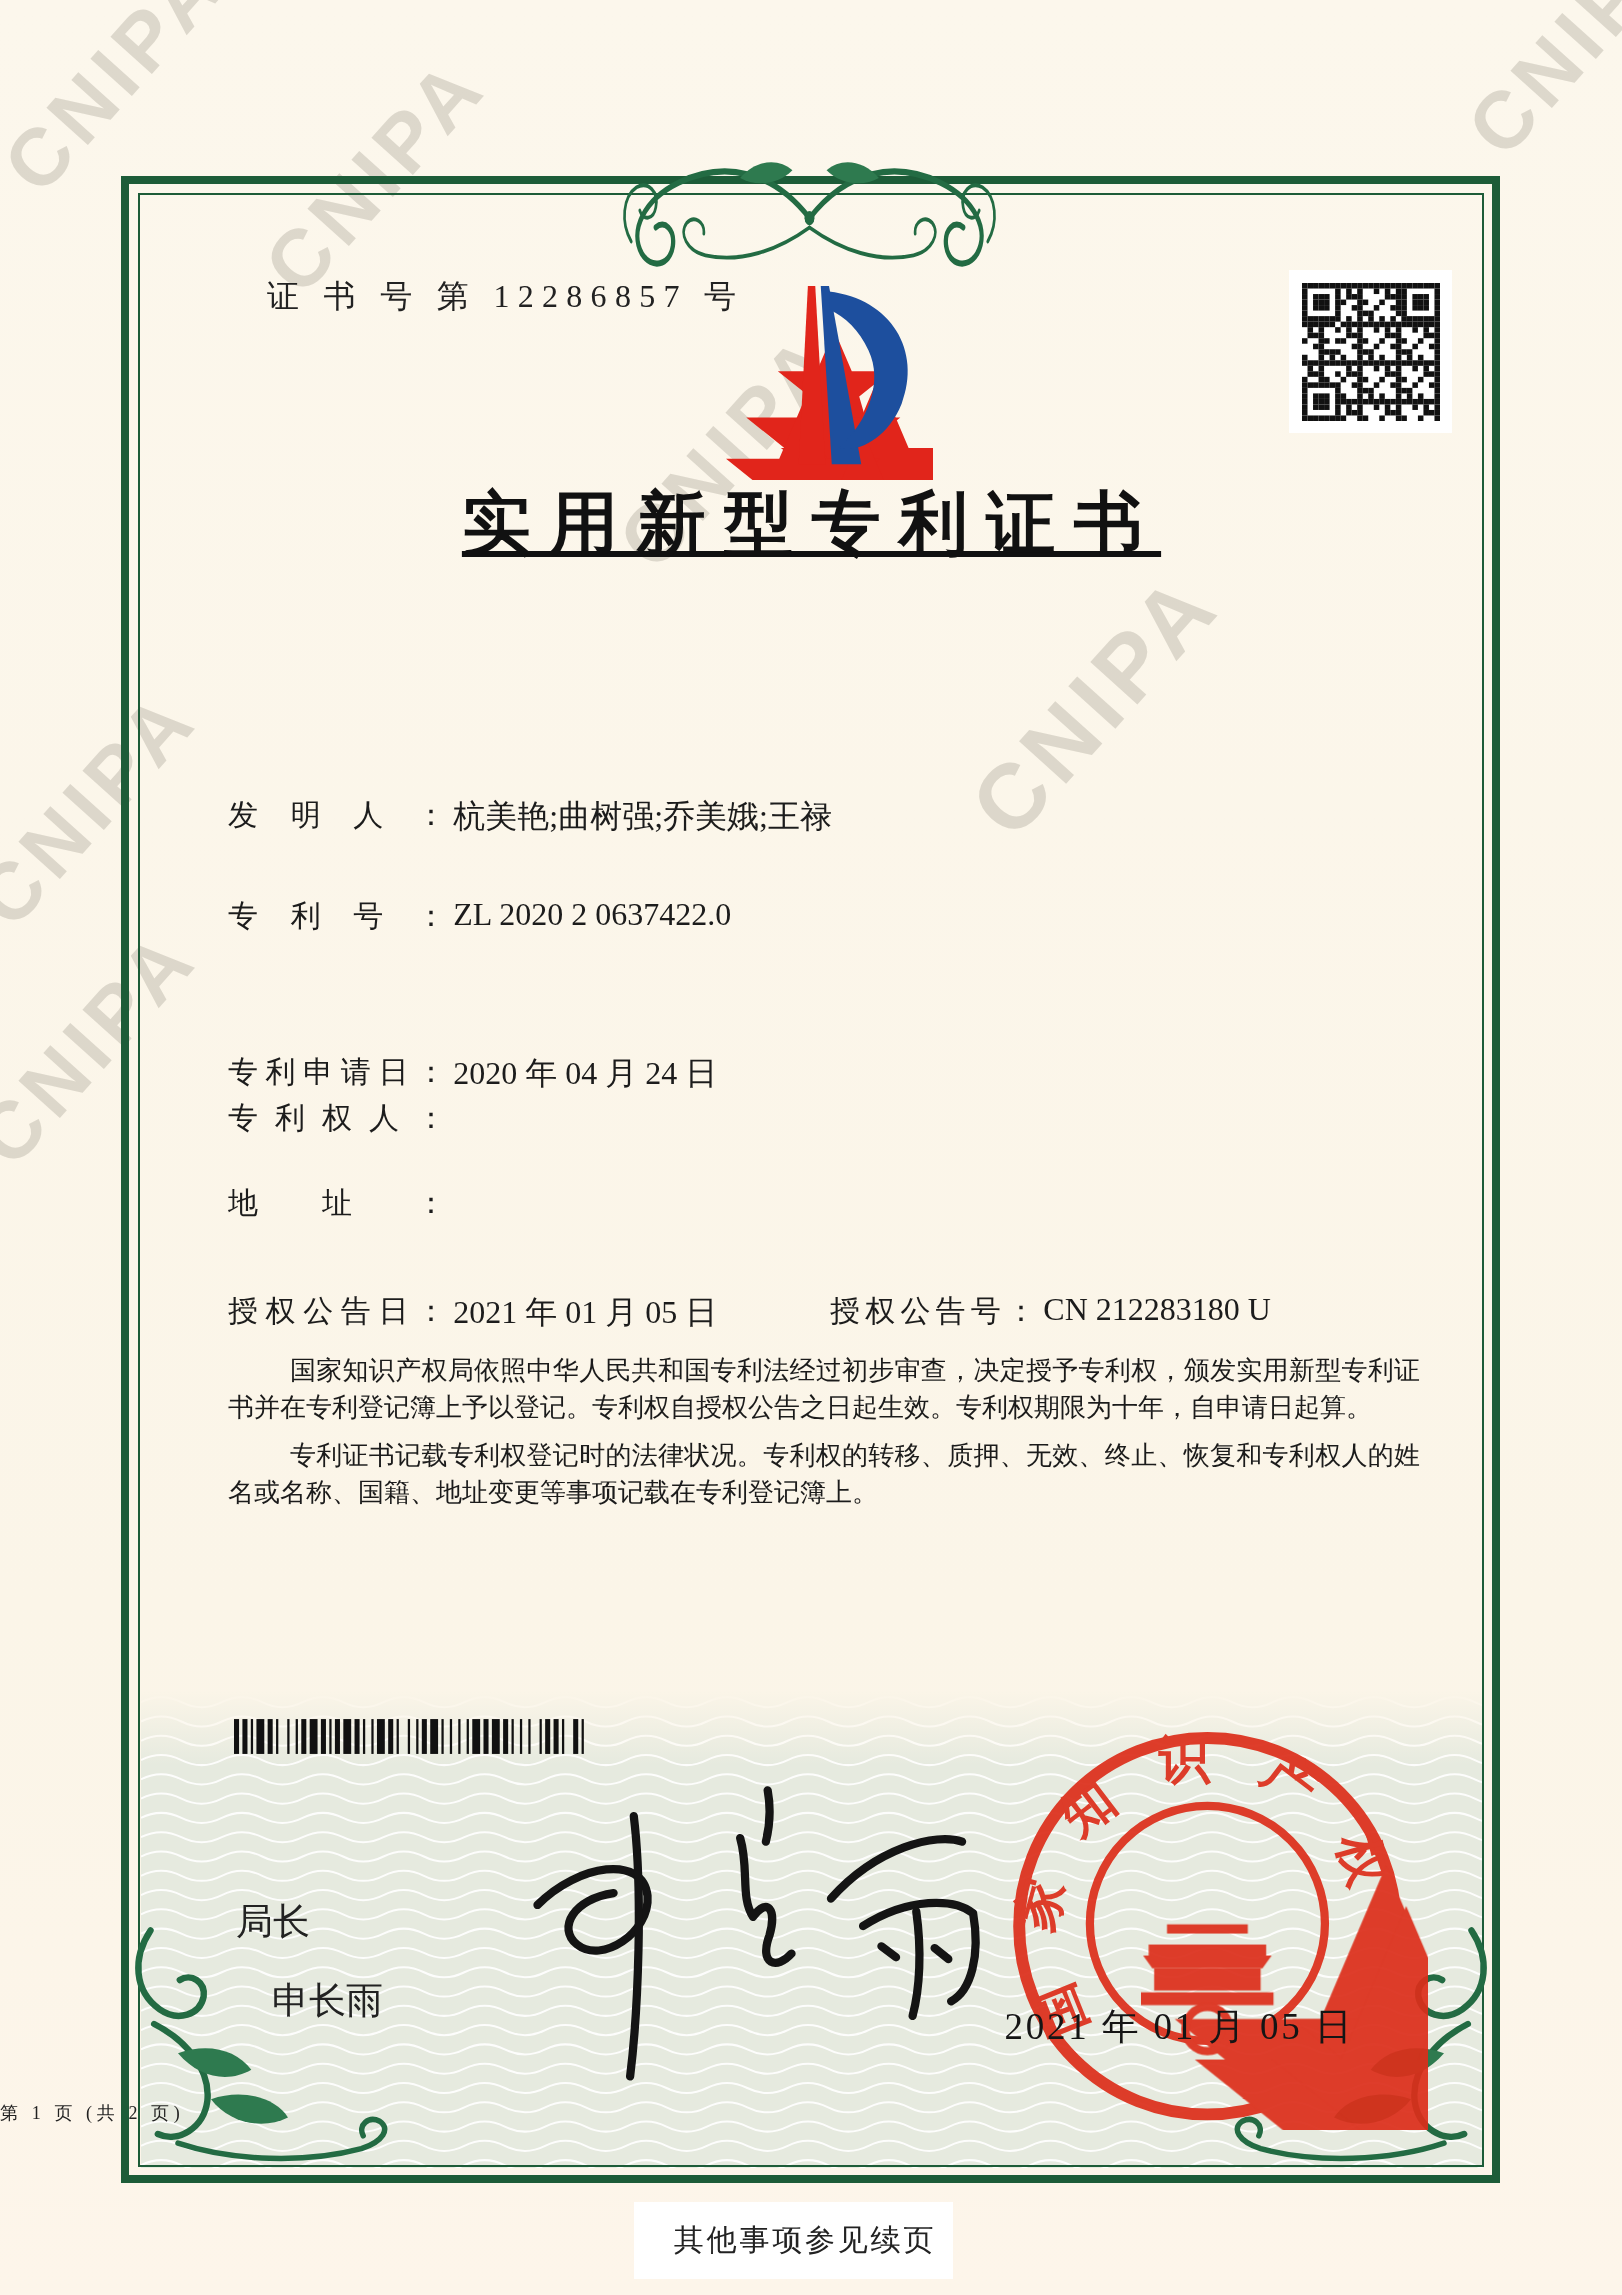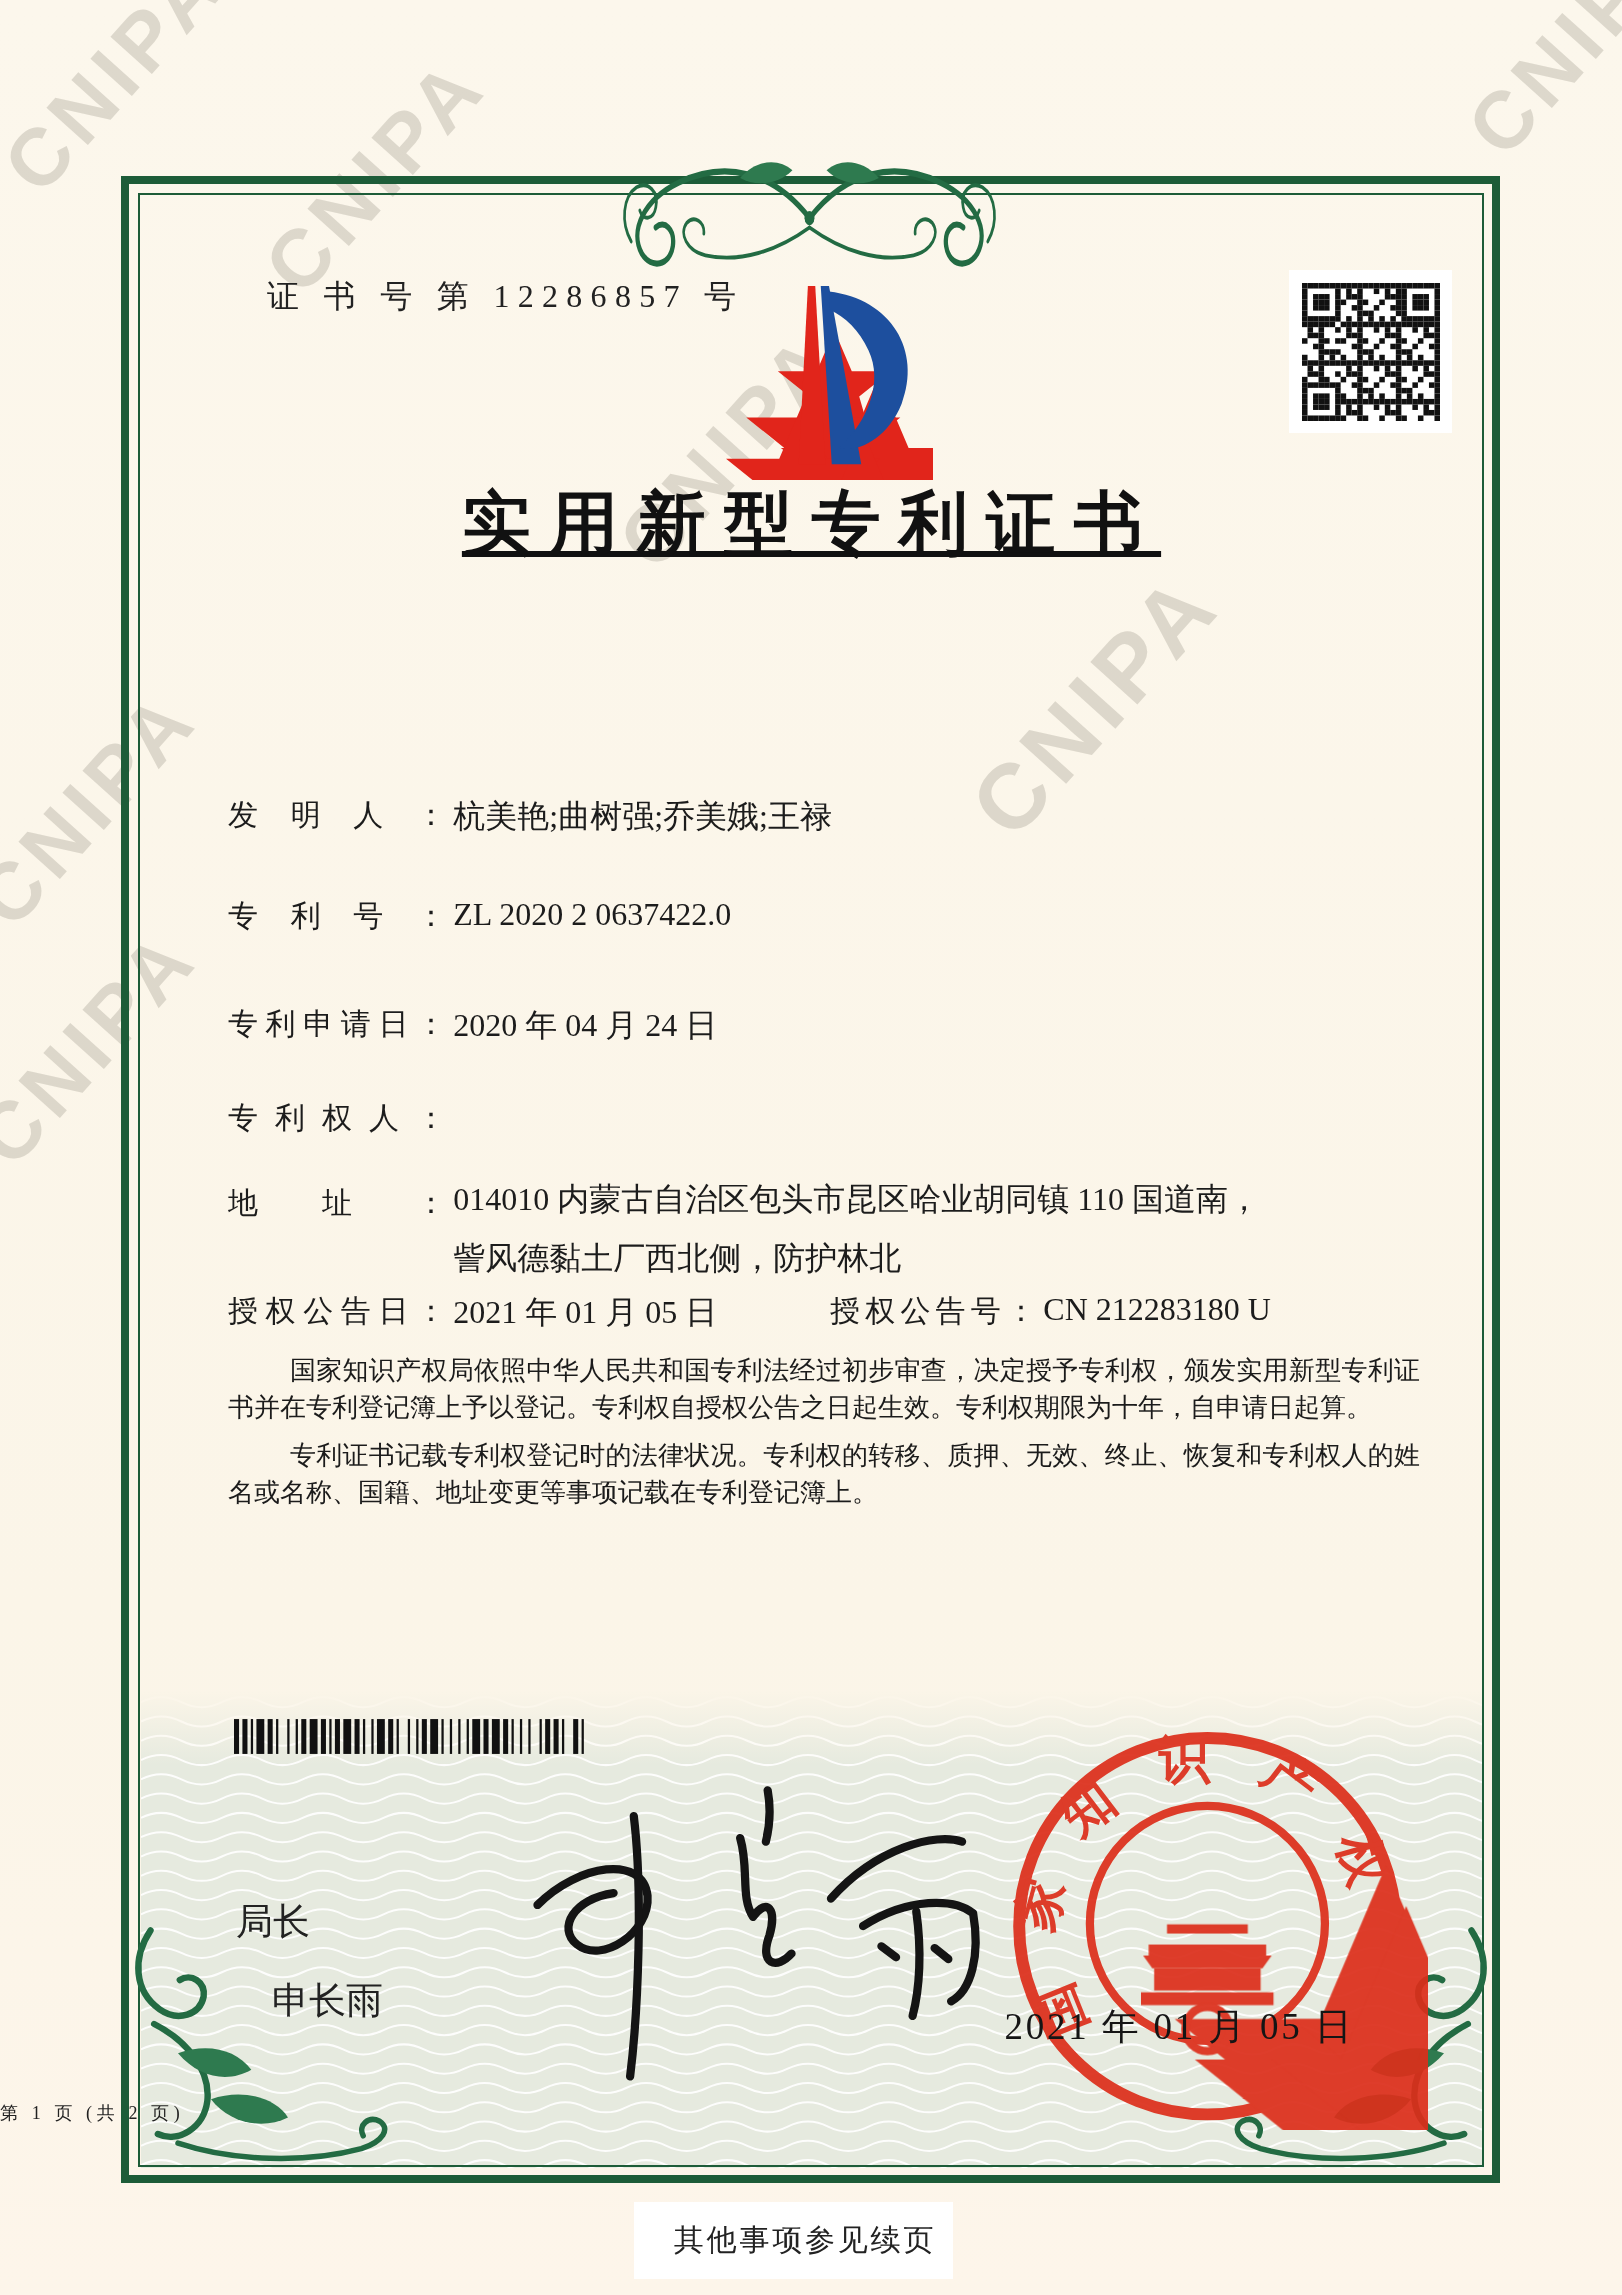--- a/index.html
+++ b/index.html
@@ -498,33 +498,29 @@
   <div class="title">实用新型专利证书</div>
 
   <div class="row" style="top:795px">
     <div class="lbl">发明人：</div>
     <div class="val">杭美艳;曲树强;乔美娥;王禄</div>
   </div>
   <div class="row" style="top:896px">
     <div class="lbl">专利号：</div>
     <div class="val">ZL 2020 2 0637422.0</div>
   </div>
-  <div class="row" style="top:1004px">
+  <div class="row" style="top:1052px">
     <div class="lbl">专利申请日：</div>
     <div class="val">2020 年 04 月 24 日</div>
   </div>
   <div class="row" style="top:1098px">
     <div class="lbl">专利权人：</div>
   </div>
   <div class="row" style="top:1183px">
     <div class="lbl">地址：</div>
-    <div class="val2line">
-      <div>014010 内蒙古自治区包头市昆区哈业胡同镇 110 国道南，</div>
-      <div>訾风德黏土厂西北侧，防护林北</div>
-    </div>
   </div>
   <div class="row" style="top:1291px;width:1194px">
     <div class="lbl">授权公告日：</div>
     <div class="val">2021 年 01 月 05 日</div>
     <div class="grant2">
       <div class="lbl">授权公告号：</div>
       <div class="val">CN 212283180 U</div>
     </div>
   </div>
 

